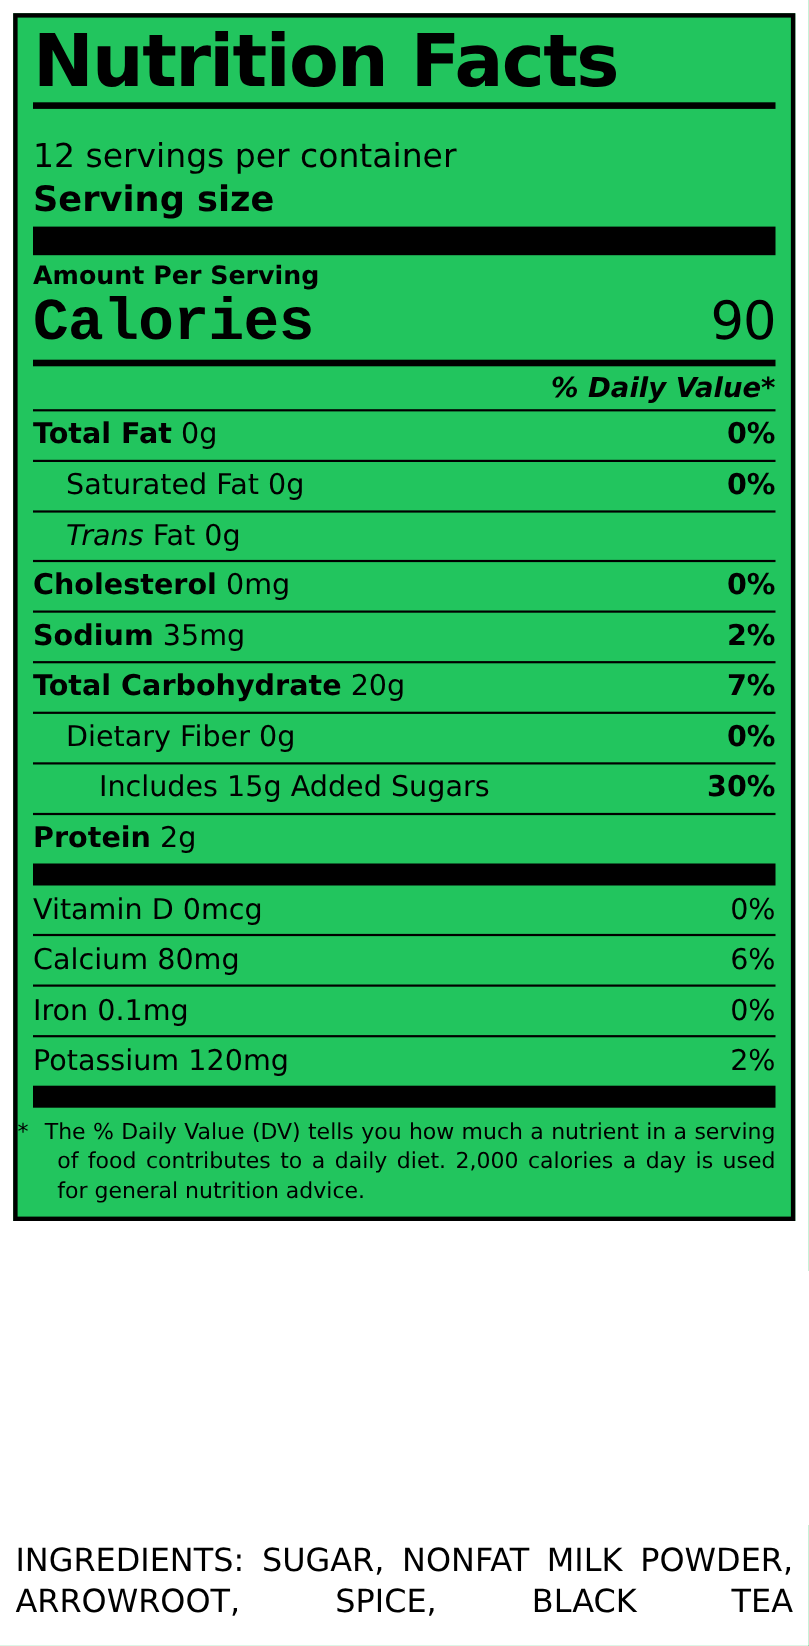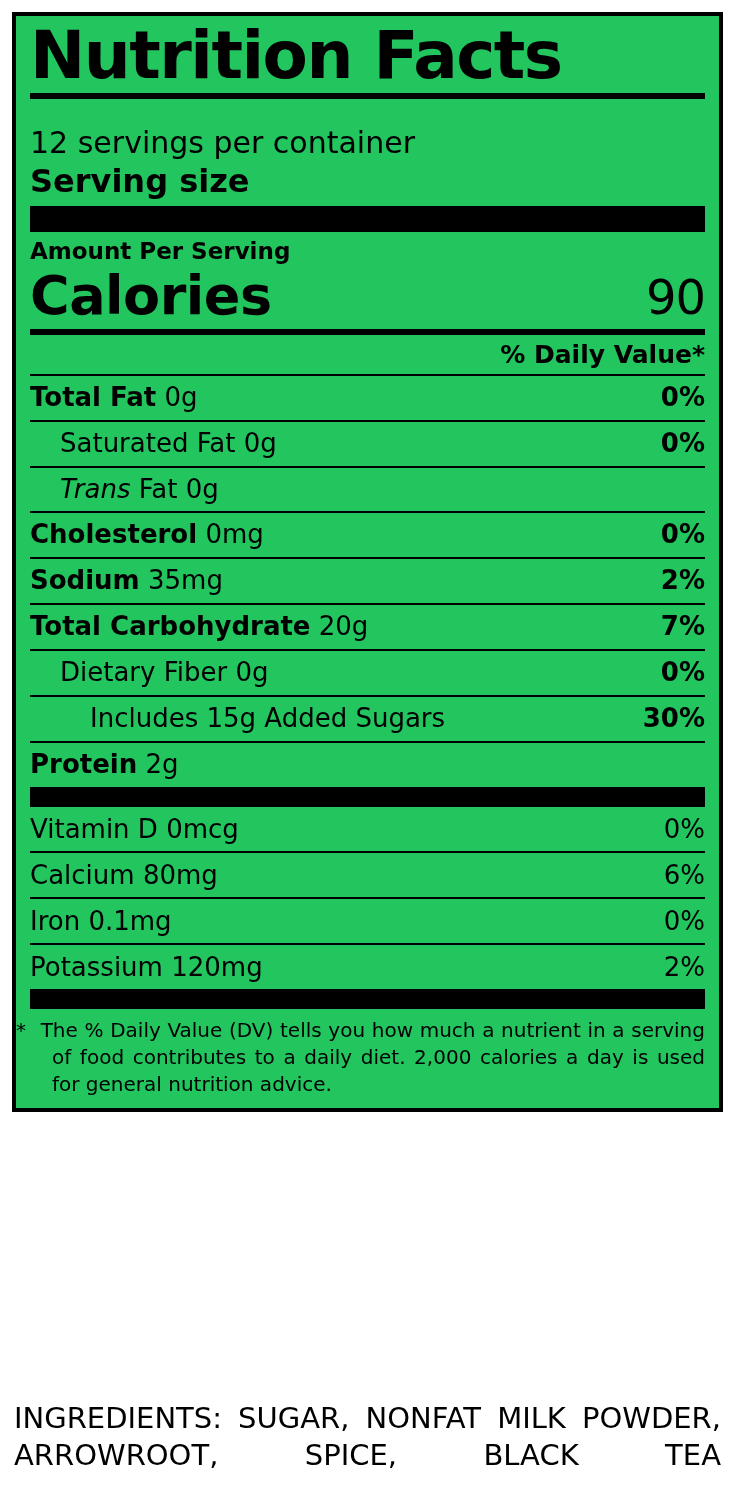--- a/index.html
+++ b/index.html
@@ -71,32 +71,34 @@
   .calories-row {
     display: flex;
     justify-content: space-between;
     align-items: baseline;
     padding-bottom: 2px;
   }
   .calories-label {
     font-size: 54px;
     font-weight: 700;
     letter-spacing: -0.5px;
+    font-family: Liberation Mono, monospace;
   }
   .calories-value {
     font-size: 48px;
     font-weight: 400;
     letter-spacing: -1px;
   }
 
   .dv-header {
     text-align: right;
     font-size: 25px;
     font-weight: 700;
     padding: 5px 0 5px 0;
+    font-style: italic;
   }
 
   .nrow {
     display: flex;
     justify-content: space-between;
     align-items: baseline;
     font-size: 26px;
     padding: 7px 0 7px 0;
     border-top: 2px solid #000;
     line-height: 1.15;

